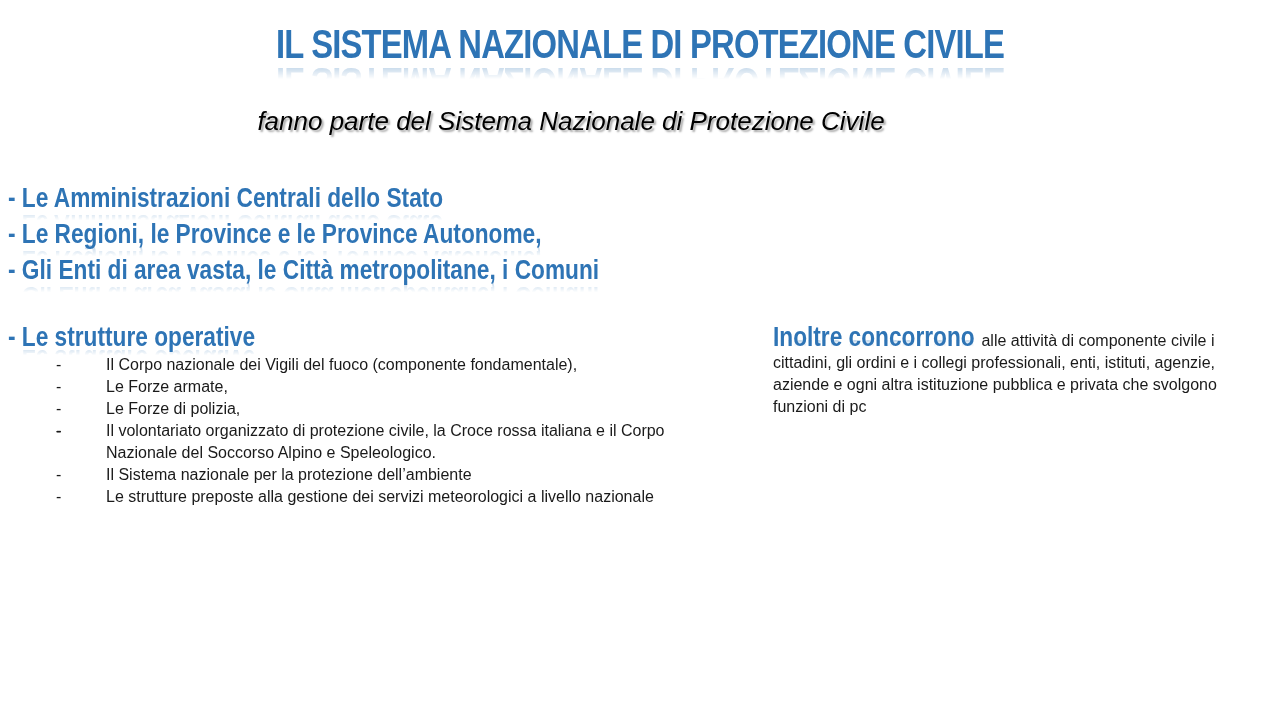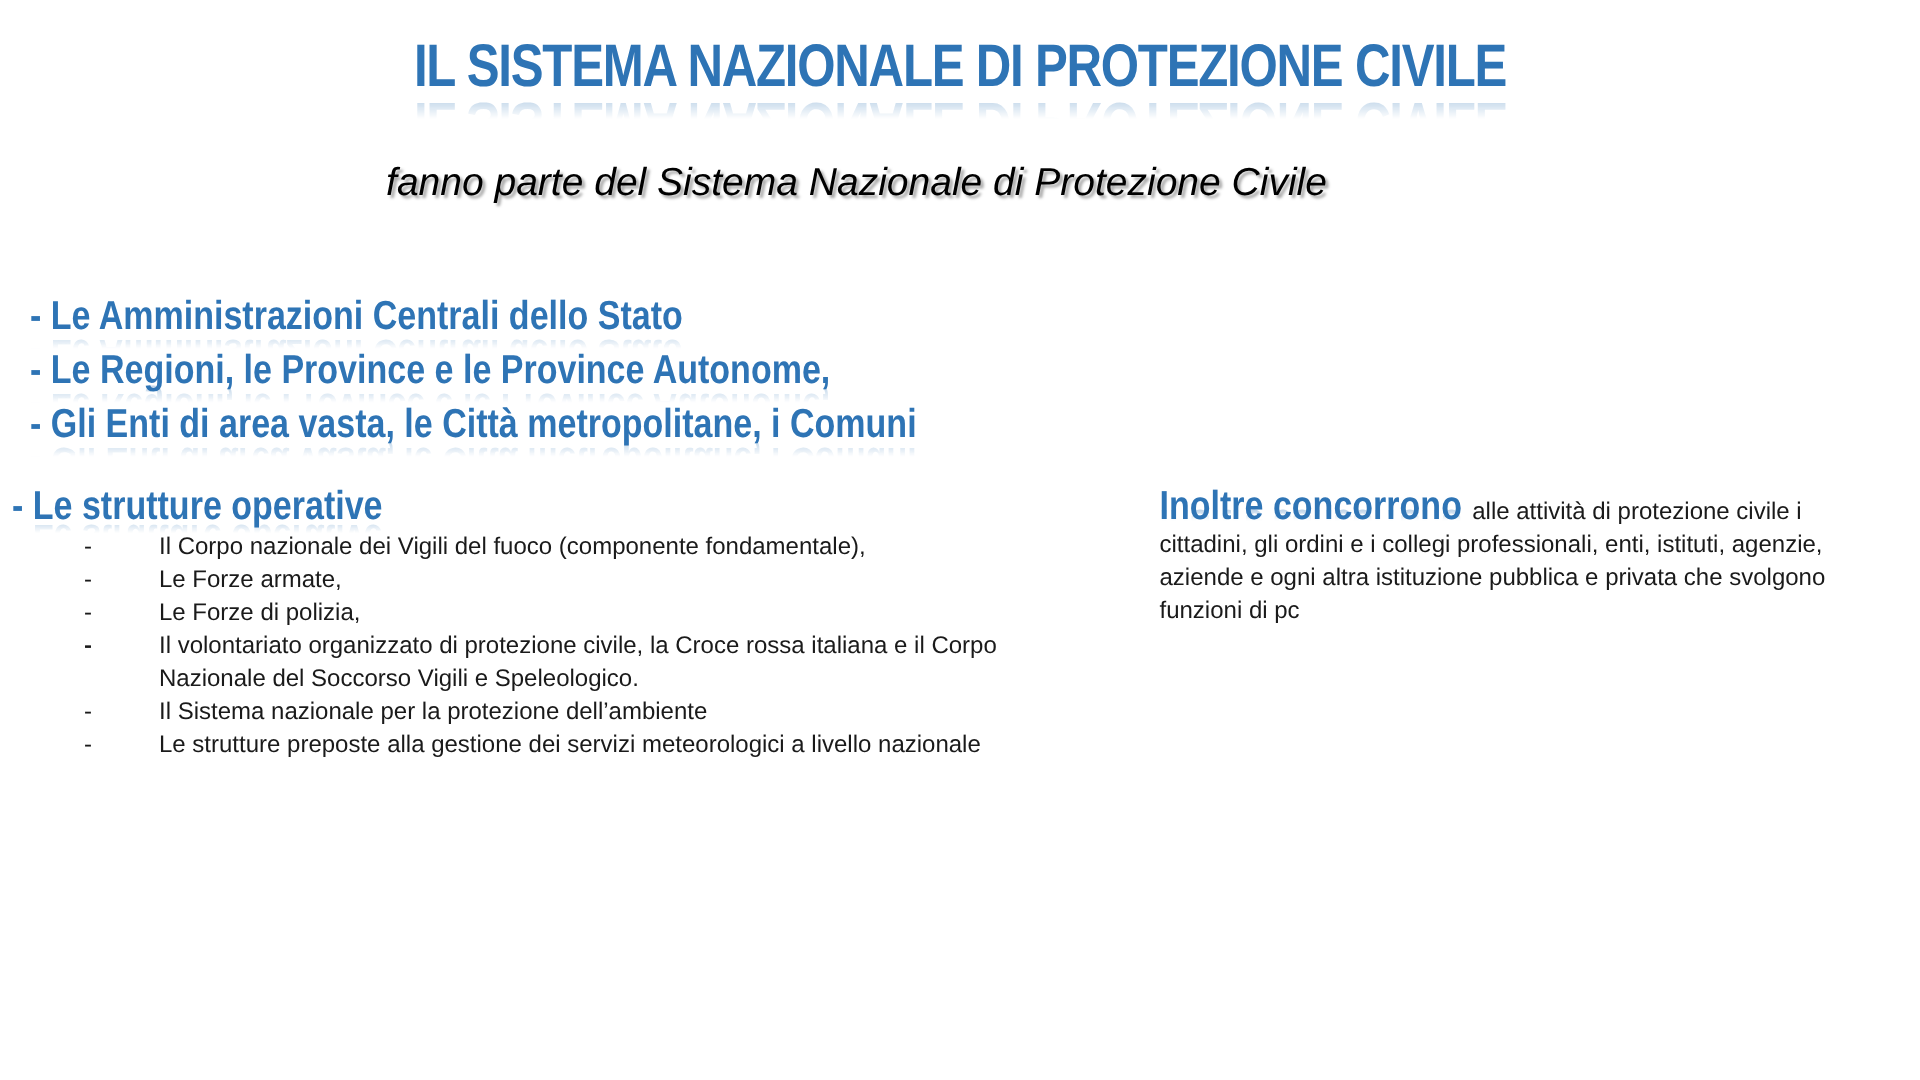--- a/index.html
+++ b/index.html
@@ -6,21 +6,21 @@
   body { width:1280px; height:720px; background:#ffffff; position:relative; overflow:hidden;
          font-family:"Liberation Sans", sans-serif; }
   .slide { position:absolute; inset:0; }
   .title { position:absolute; top:22px; left:0; width:1280px; text-align:center;
            font-family:"Liberation Sans", sans-serif; font-weight:bold; font-size:40px;
            color:#2e74b5; letter-spacing:-1px; transform:scaleX(0.82); transform-origin:center;
            -webkit-box-reflect: below -8px linear-gradient(transparent 55%, rgba(255,255,255,0.45)); }
   .subtitle { position:absolute; top:106px; left:0; width:1142px; text-align:center;
               font-style:italic; font-size:26px; color:#000;
               text-shadow: 2px 2px 2px rgba(0,0,0,0.35); }
-  .main-list { position:absolute; top:180px; left:8px; margin:12px; padding:0; list-style:none; }
+  .main-list { position:absolute; top:180px; left:8px; margin:0; padding:0; list-style:none; }
   .main-list li { font-weight:bold; font-size:27px; color:#2e74b5; line-height:36px;
                   transform:scaleX(0.84); transform-origin:left;
                   -webkit-box-reflect: below -10px linear-gradient(transparent 60%, rgba(255,255,255,0.4)); white-space:nowrap; }
   .ops-head { position:absolute; top:322px; left:8px; font-weight:bold; font-size:27px; color:#2e74b5;
               transform:scaleX(0.84); transform-origin:left; white-space:nowrap;
               -webkit-box-reflect: below -10px linear-gradient(transparent 60%, rgba(255,255,255,0.4)); }
   .ops-list { position:absolute; top:354px; left:56px; width:620px; margin:0; padding:0; list-style:none; }
   .ops-list li { position:relative; padding-left:50px; font-size:16px; line-height:22px; color:#1a1a1a; }
   .ops-list li .dash { position:absolute; left:0; top:0; }
   .side { position:absolute; top:326px; left:773px; width:470px; font-size:16px; line-height:22px; color:#1a1a1a; }
@@ -41,22 +41,22 @@
     <li>- Gli Enti di area vasta, le Città metropolitane, i Comuni</li>
   </ul>
 
   <div class="ops-head">- Le strutture operative</div>
   <ul class="ops-list">
     <li><span class="dash">-</span><span>Il Corpo nazionale dei Vigili del fuoco (componente fondamentale),</span></li>
     <li><span class="dash">-</span><span>Le Forze armate,</span></li>
     <li><span class="dash">-</span><span>Le Forze di polizia,</span></li>
     <li><span class="dash">-</span></li>
     <li><span class="dash">-</span></li>
-    <li><span class="dash">-</span><span>Il volontariato organizzato di protezione civile, la Croce rossa italiana e il Corpo Nazionale del Soccorso Vigili e Speleologico.</span></li>
+    <li><span class="dash">-</span><span>Il volontariato organizzato di protezione civile, la Croce rossa italiana e il Corpo Nazionale del Soccorso Alpino e Speleologico.</span></li>
     <li><span class="dash">-</span><span>Il Sistema nazionale per la protezione dell’ambiente</span></li>
     <li><span class="dash">-</span><span>Le strutture preposte alla gestione dei servizi meteorologici a livello nazionale</span></li>
   </ul>
 
   <div class="side">
     <span class="lead">Inoltre concorrono</span>
-    <span>alle attività di protezione civile i cittadini, gli ordini e i collegi professionali, enti, istituti, agenzie, aziende e ogni altra istituzione pubblica e privata che svolgono funzioni di pc</span>
+    <span>alle attività di componente civile i cittadini, gli ordini e i collegi professionali, enti, istituti, agenzie, aziende e ogni altra istituzione pubblica e privata che svolgono funzioni di pc</span>
   </div>
 </div>
 
 </body></html>

